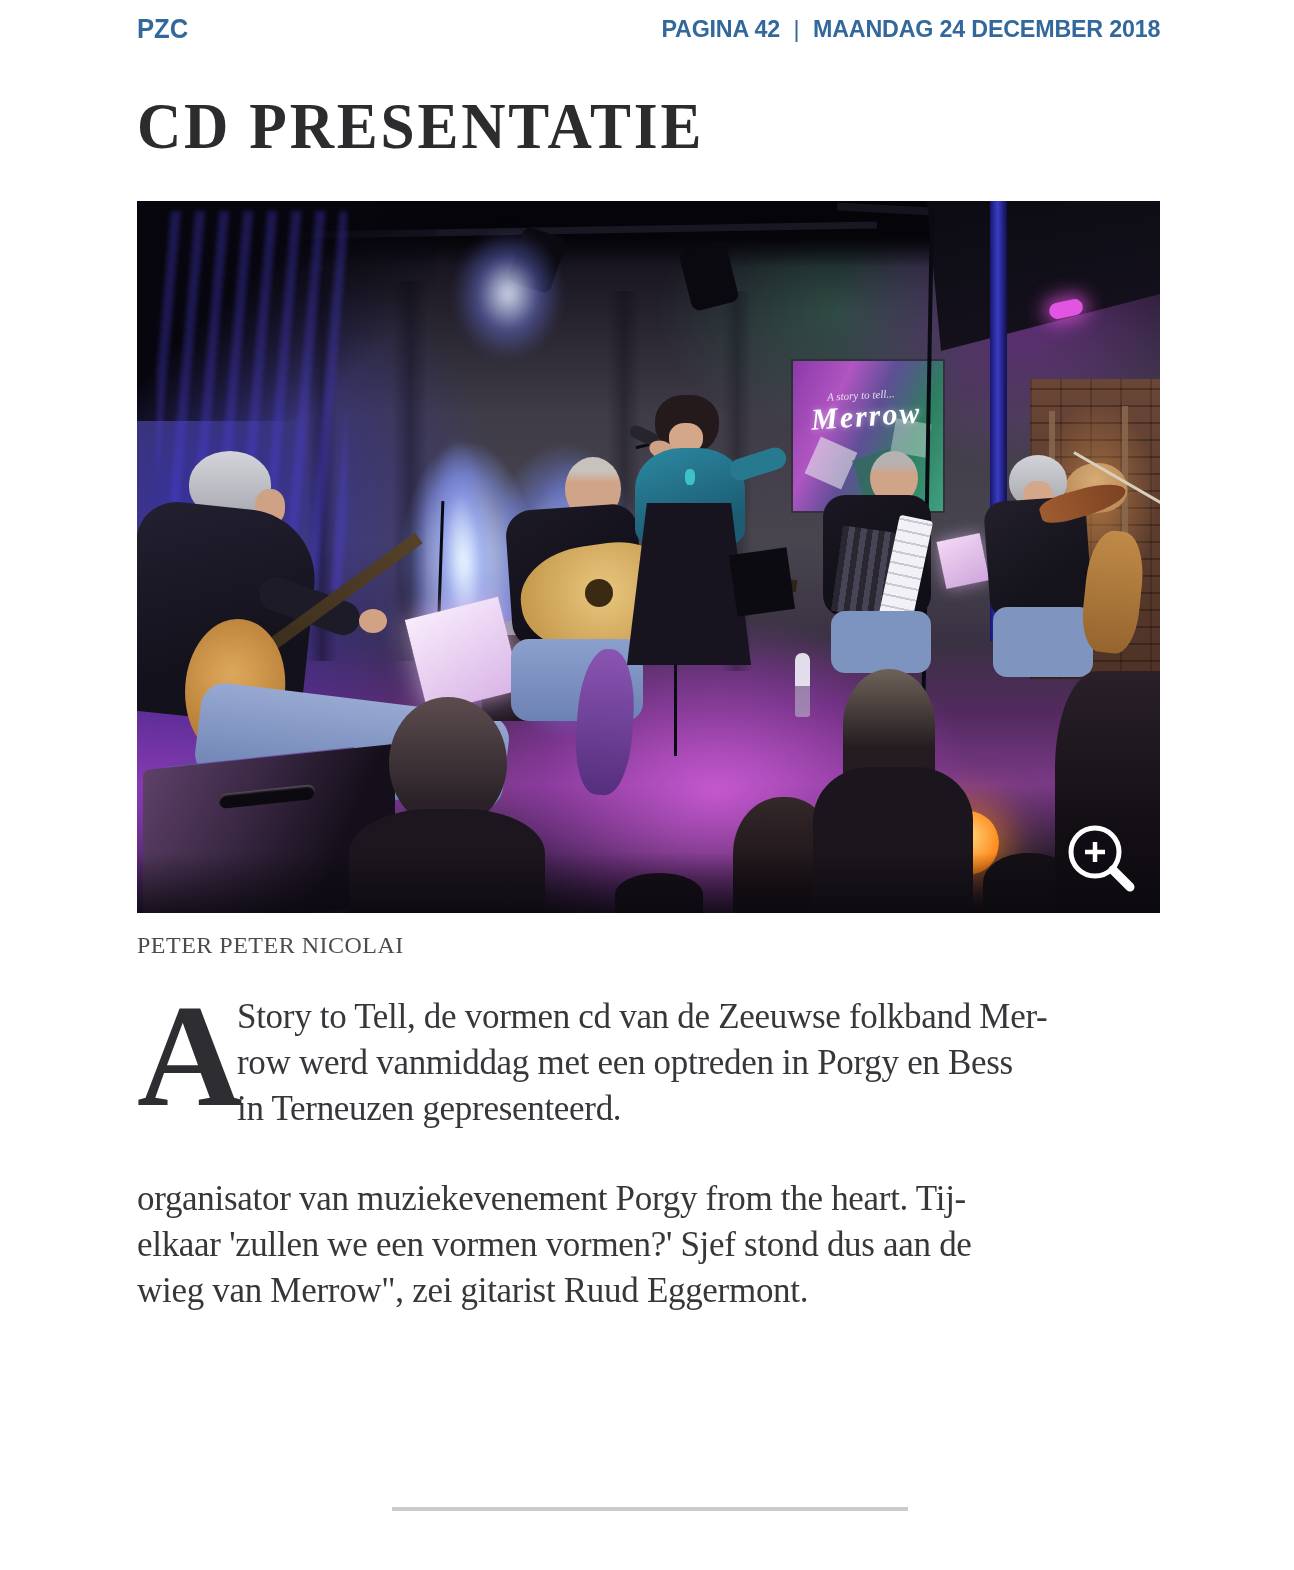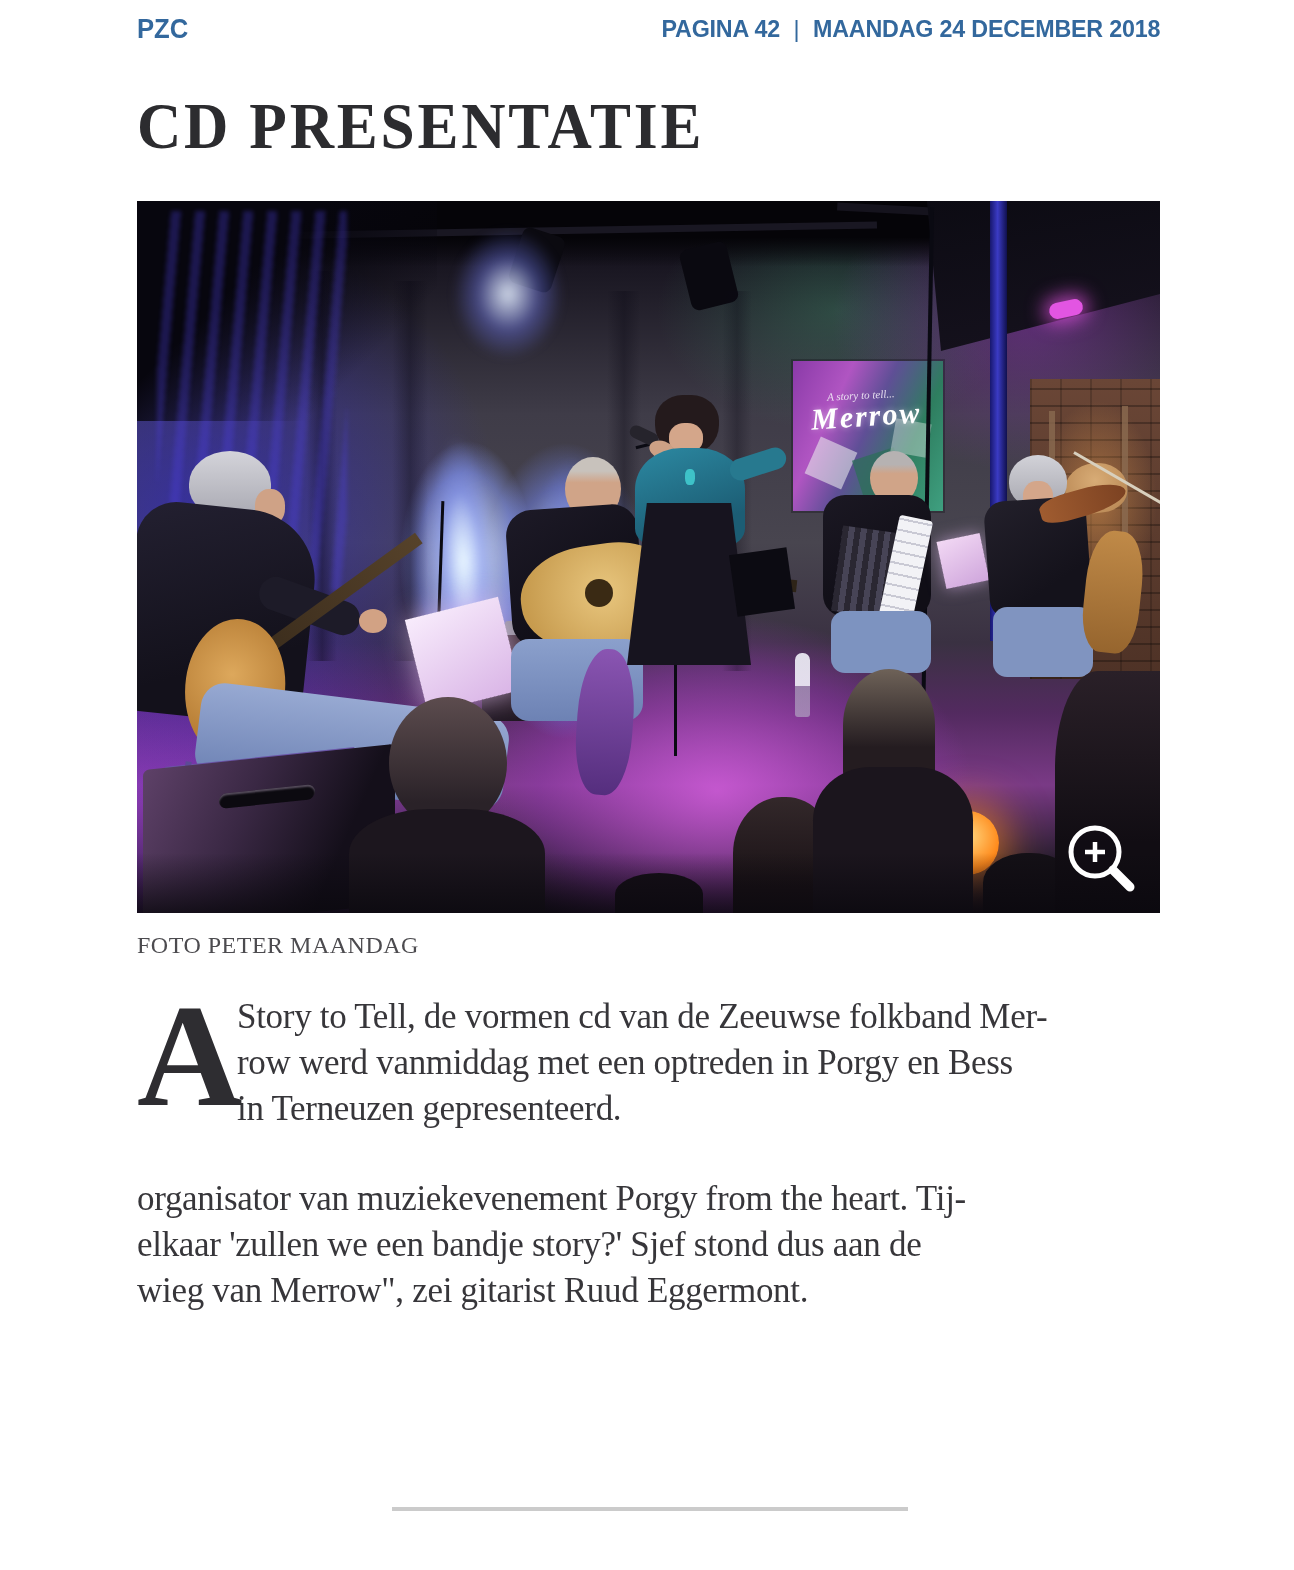--- a/index.html
+++ b/index.html
@@ -203,30 +203,30 @@
     <div class="zoombtn">
       <svg width="80" height="80" viewBox="0 0 80 80">
         <circle cx="33" cy="33" r="24" fill="rgba(15,12,24,0.18)" stroke="#ffffff" stroke-width="5"></circle>
         <line x1="33" y1="23" x2="33" y2="43" stroke="#ffffff" stroke-width="4.5"></line>
         <line x1="23" y1="33" x2="43" y2="33" stroke="#ffffff" stroke-width="4.5"></line>
         <line x1="51" y1="51" x2="68" y2="68" stroke="#ffffff" stroke-width="9" stroke-linecap="round"></line>
       </svg>
     </div>
   </figure>
 
-  <div class="credit">FOTO PETER MAANDAG</div>
+  <div class="credit">PETER PETER NICOLAI</div>
 
   <div class="lead">
     <span class="dropcap">A</span>
     <div class="tline">Story to Tell, de vormen cd van de Zeeuwse folkband Mer-</div>
     <div class="tline">row werd vanmiddag met een optreden in Porgy en Bess</div>
     <div class="tline">in Terneuzen gepresenteerd.</div>
   </div>
 
   <div class="bodytext">
     <div class="tline">organisator van muziekevenement Porgy from the heart. Tij-</div>
-    <div class="tline">elkaar 'zullen we een bandje story?' Sjef stond dus aan de</div>
+    <div class="tline">elkaar 'zullen we een vormen vormen?' Sjef stond dus aan de</div>
     <div class="tline">wieg van Merrow", zei gitarist Ruud Eggermont.</div>
   </div>
 
   <hr class="divider">
 
 </div>
 
 </body></html>

